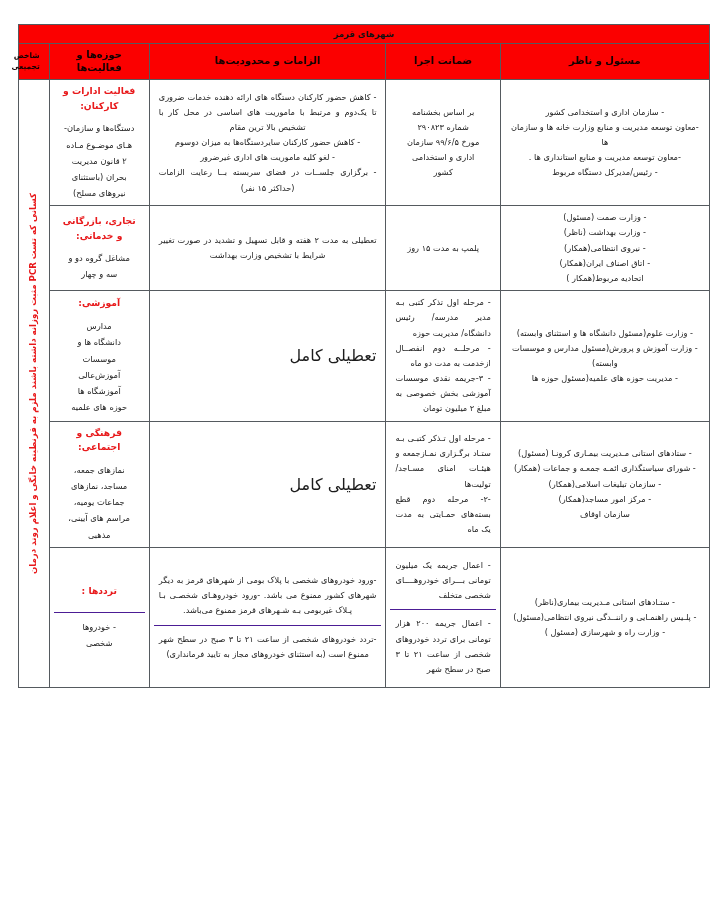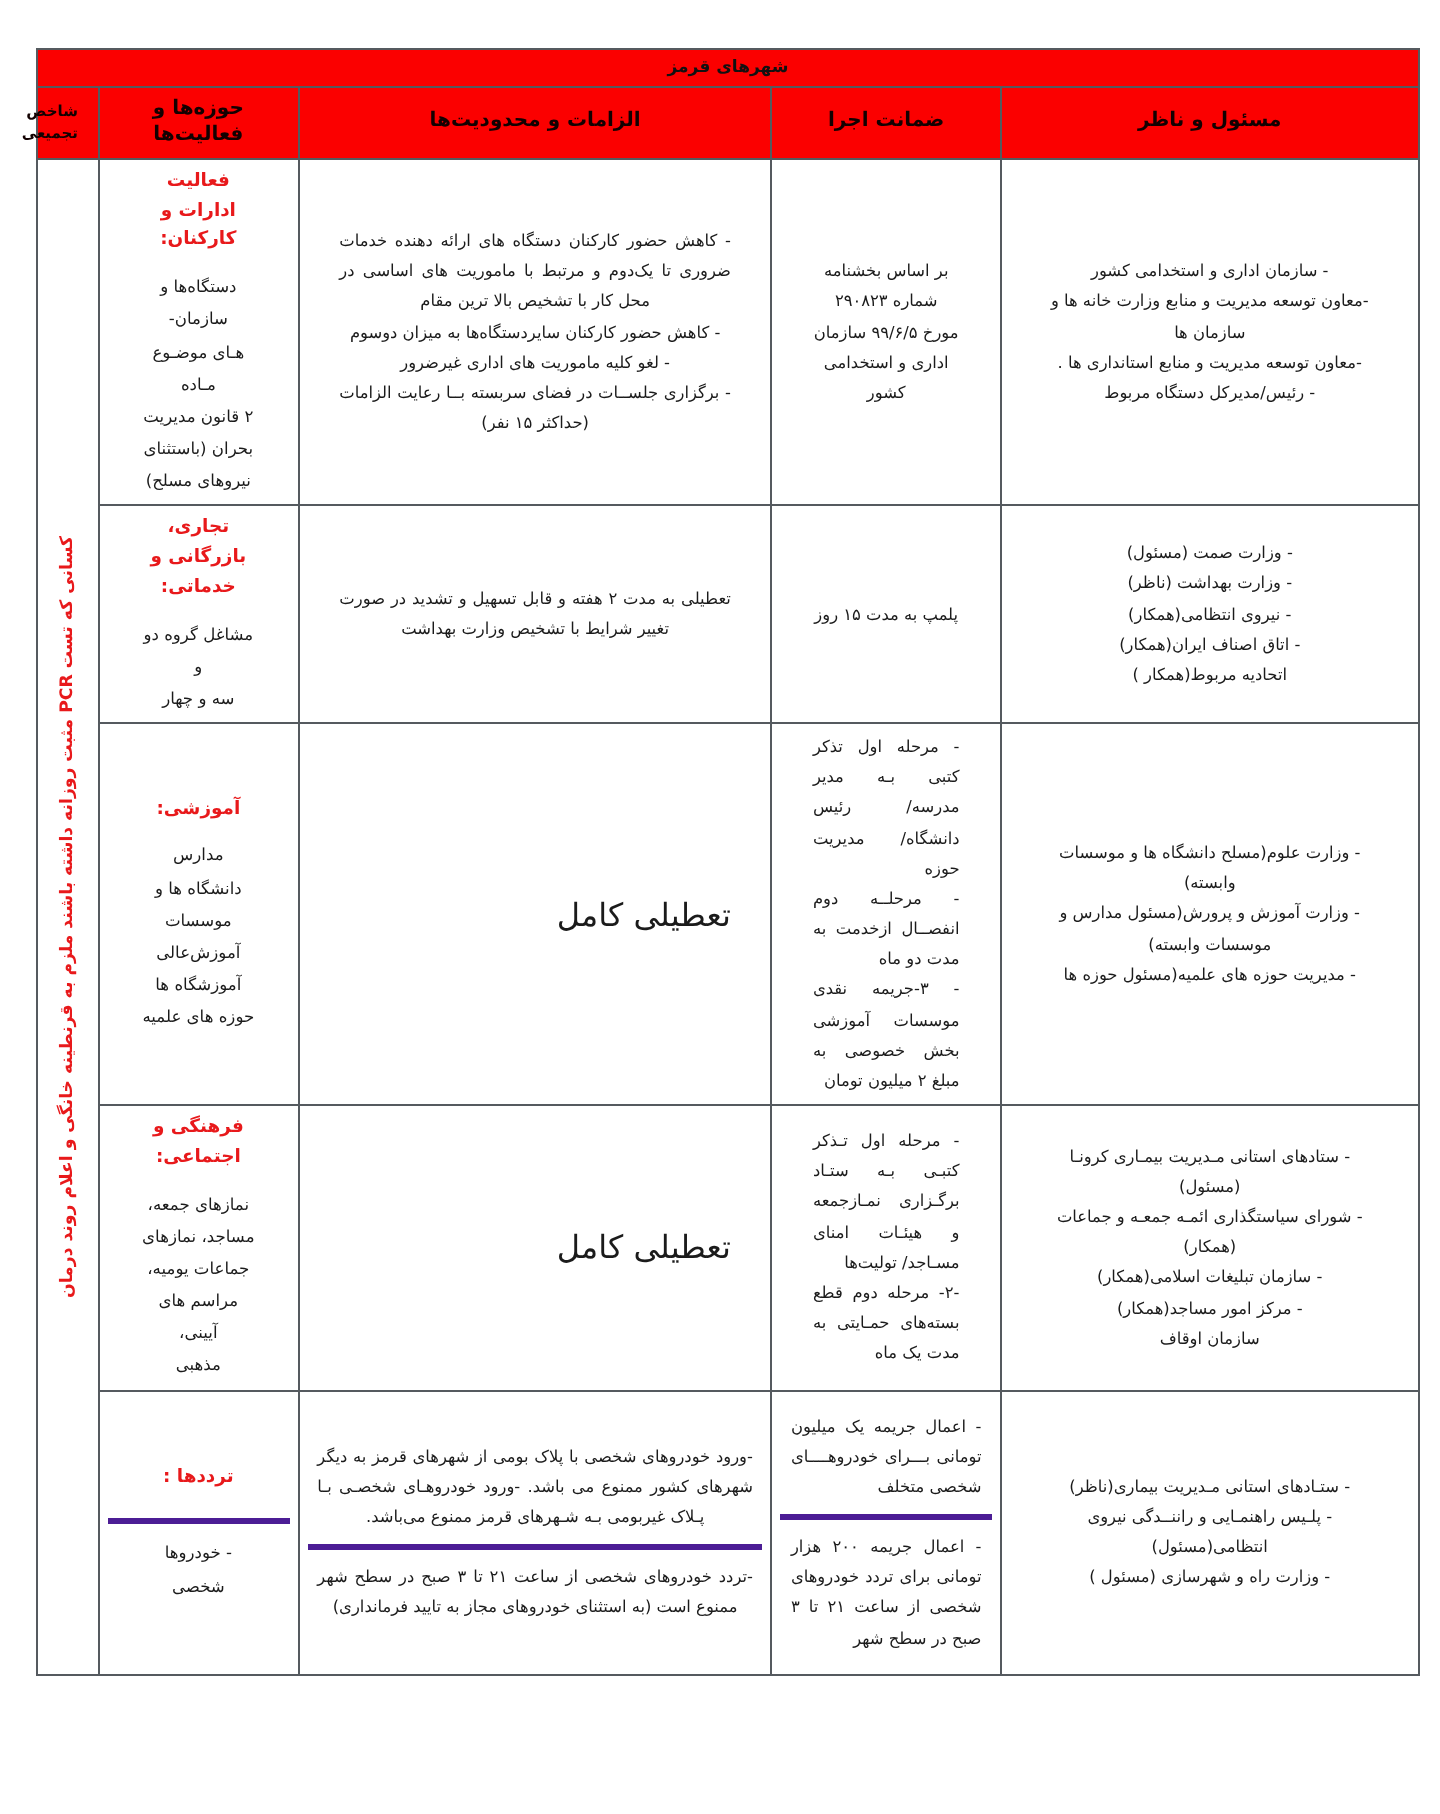--- a/index.html
+++ b/index.html
@@ -23,21 +23,21 @@
   }
   table.matrix {
     width: 692px;
     border-collapse: collapse;
     table-layout: fixed;
     direction: rtl;
   }
   table.matrix td, table.matrix th {
     border: 1px solid #555a5f;
     vertical-align: middle;
-    padding: 4px 20px;
+    padding: 4px 9px;
     box-sizing: border-box;
   }
   
   .title-bar {
     background: #fb0000;
     color: #111111;
     text-align: center;
     font-size: 8.5px;
     font-weight: bold;
     padding: 4px 0 4px 0;
@@ -114,21 +114,21 @@
     white-space: nowrap;
     margin: 0 auto;
     line-height: 1.1;
   }
   .line { display: block; }
   .sub-split { padding: 4px !important; }
   .sub-split > div {
     padding: 6px 5px;
   }
   .sub-split > div + div {
-    border-top: 3px solid #4c1d95;
+    border-top: 1px solid #4c1d95;
   }
 </style>
 </head>
 <body>
 
 <div id="page">
   <table class="matrix">
     <colgroup>
       <col class="c-resp">
         <col class="c-guar">
@@ -202,21 +202,21 @@
         </td>
         <td class="type-cell">
           <span class="type-head">تجاری، بازرگانی و خدماتی:</span>
           <span class="line">مشاغل گروه دو و</span>
           <span class="line">سه و چهار</span>
         </td>
       </tr>
 
       <tr>
         <td class="cell">
-          <span class="line">- وزارت علوم(مسلح دانشگاه ها و موسسات وابسته)</span>
+          <span class="line">- وزارت علوم(مسئول دانشگاه ها و استثنای وابسته)</span>
           <span class="line">- وزارت آموزش و پرورش(مسئول مدارس و موسسات وابسته)</span>
           <span class="line">- مدیریت حوزه های علمیه(مسئول حوزه ها</span>
         </td>
         <td class="cell just-r">
           <span class="line">- مرحله اول تذکر کتبی بـه مدیر مدرسه/ رئیس دانشگاه/ مدیریت حوزه</span>
           <span class="line">- مرحلــه    دوم انفصــال ازخدمت به مدت دو ماه</span>
           <span class="line">- ۳-جریمه    نقدی موسسات آموزشی بخش خصوصی   به  مبلغ ۲ میلیون تومان</span>
         </td>
         <td class="big-center">تعطیلی کامل</td>
         <td class="type-cell">

